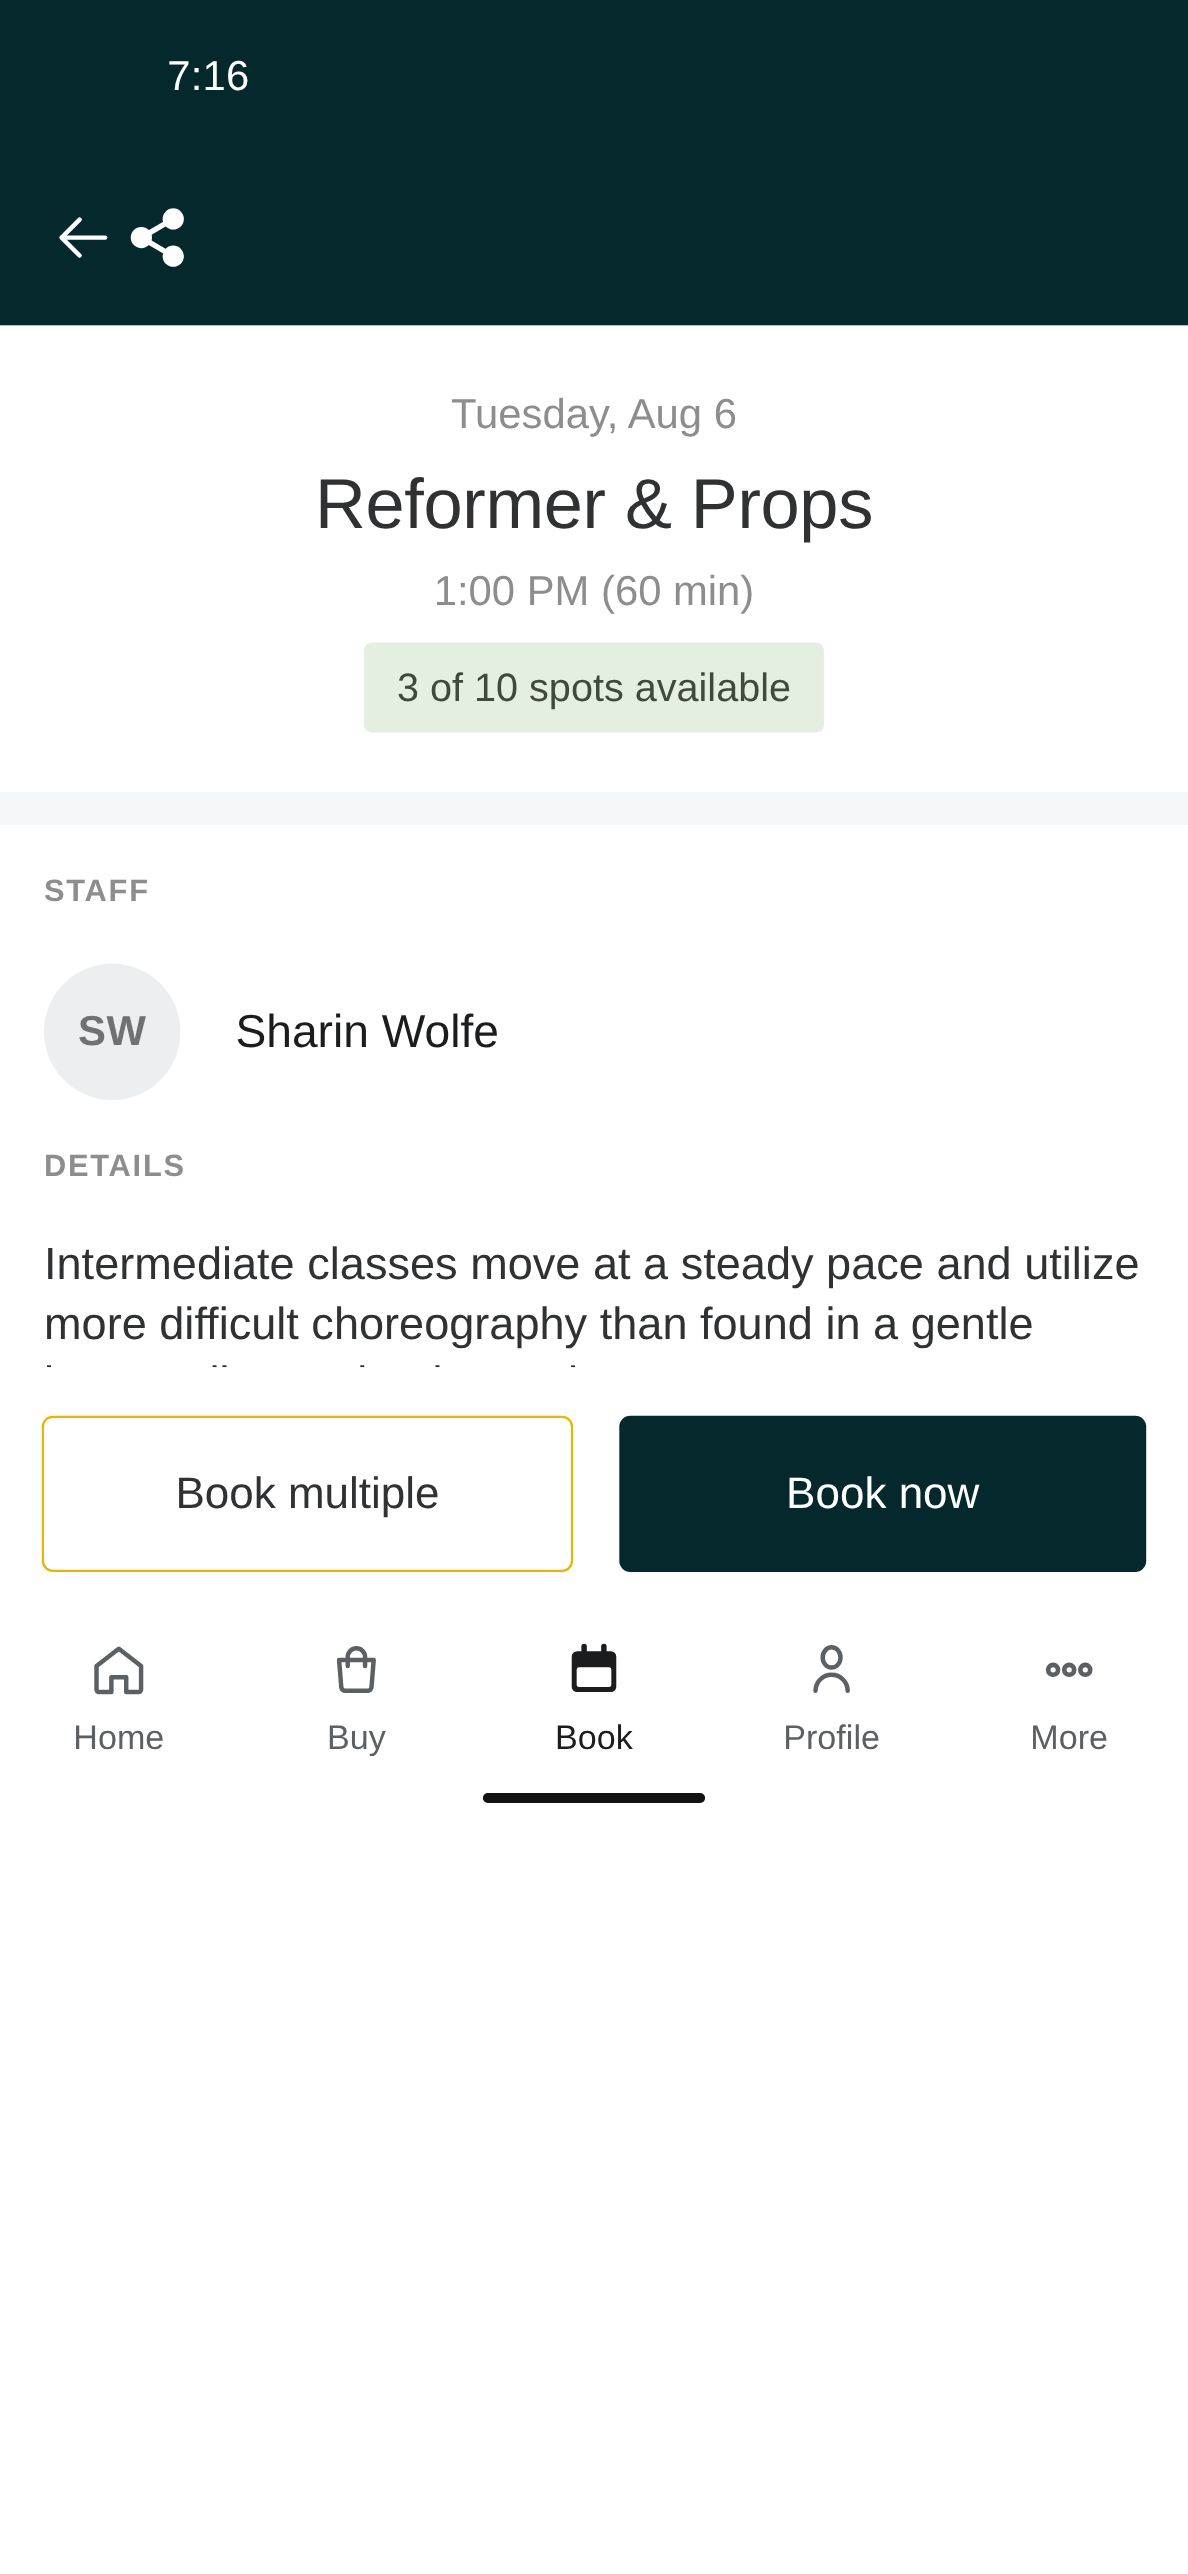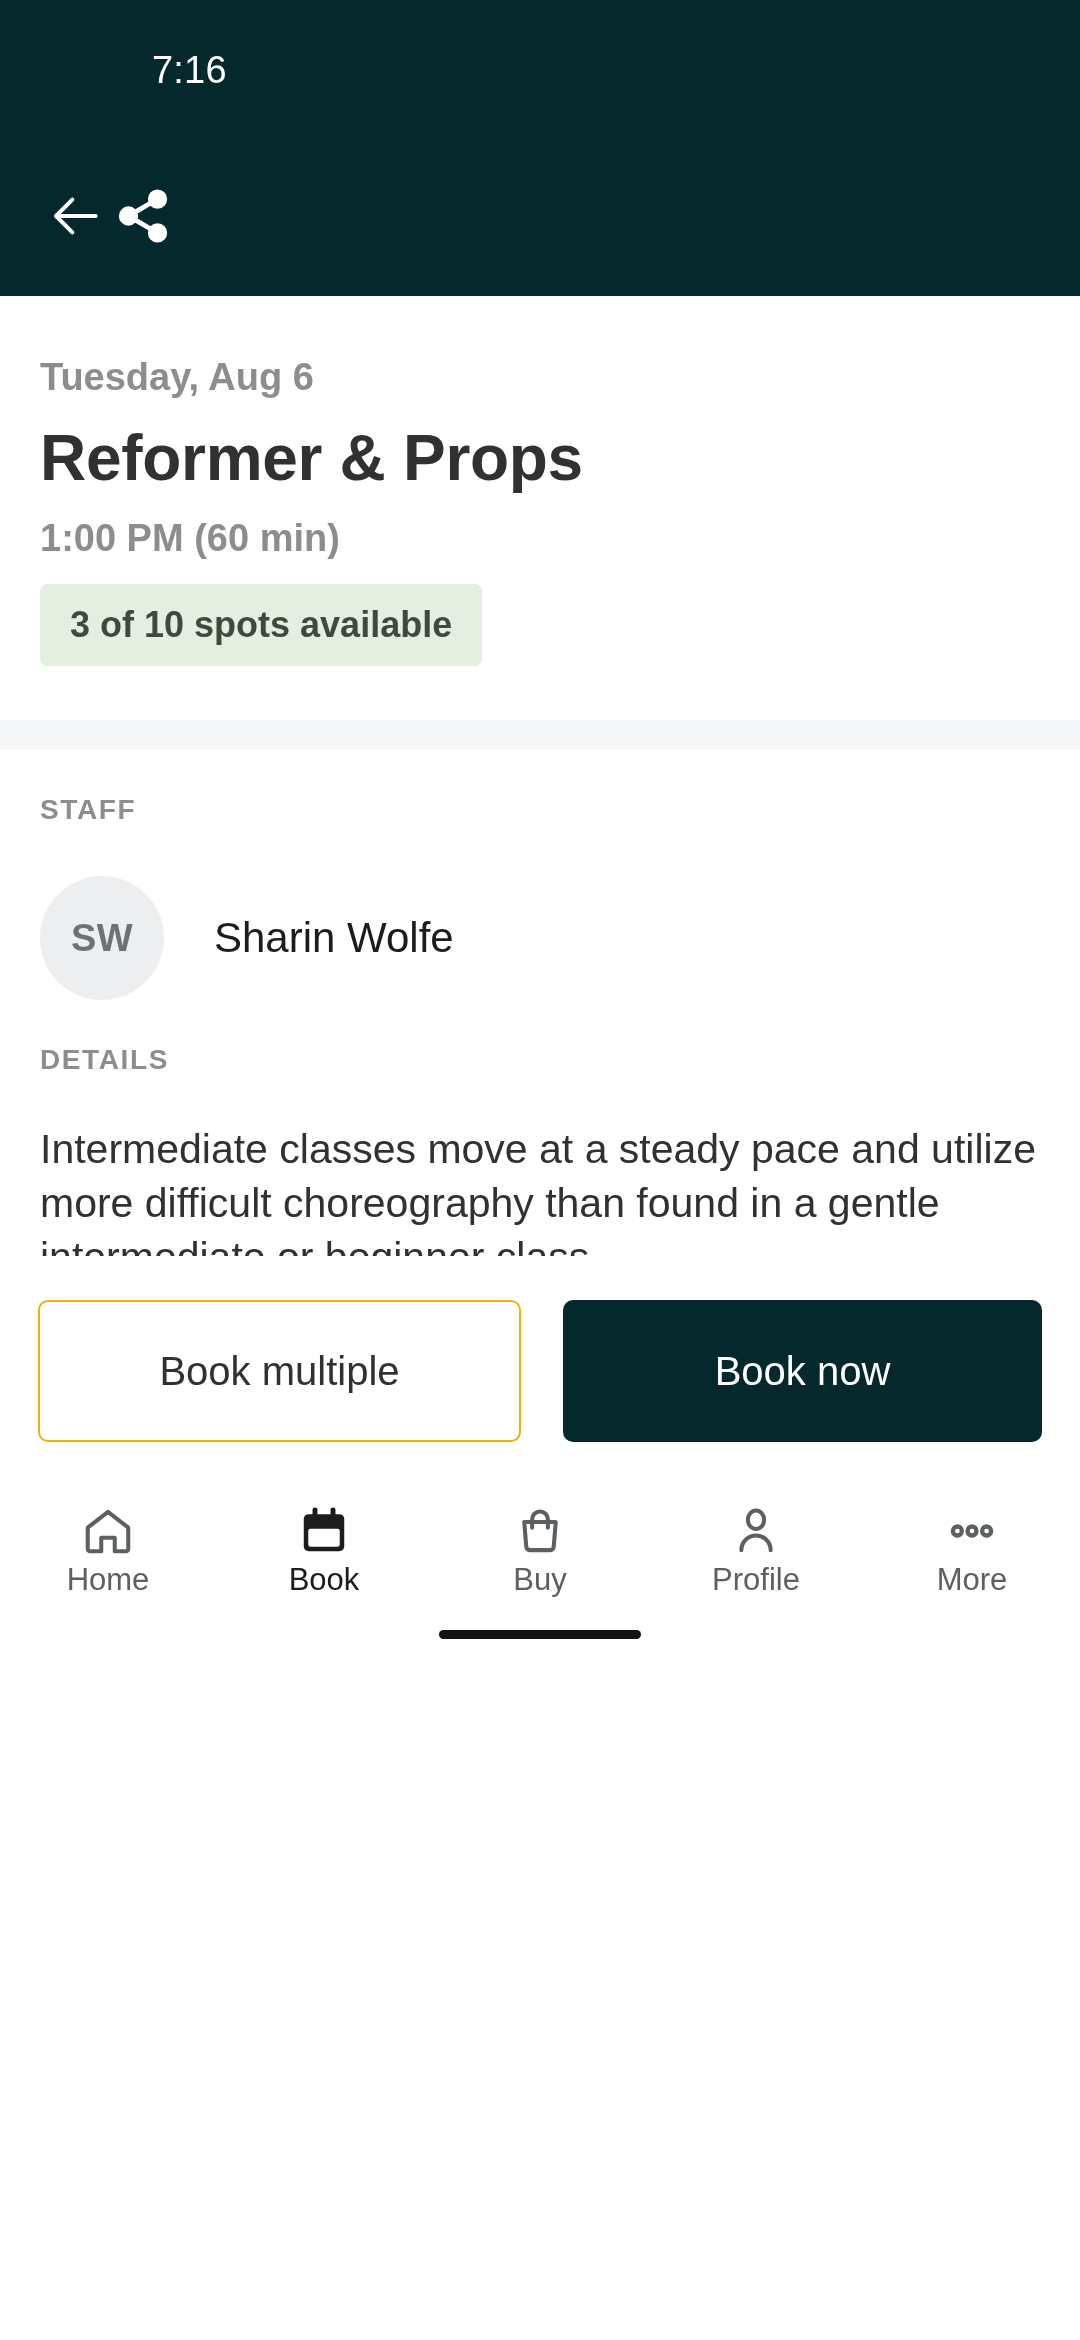--- a/index.html
+++ b/index.html
@@ -56,22 +56,21 @@
     display:flex; align-items:center; justify-content:center;
     flex:0 0 auto;
   }
 
   
   .content { flex:1 1 auto; overflow:hidden; background:#ffffff; }
 
   .class-header {
     background:#ffffff;
     padding:60px 40px 54px;
-    text-align:left;
-    font-weight:bold;
+    text-align:center;
   }
   .class-date {
     font-size:38px;
     color:#8d8d8d;
     margin-bottom:22px;
   }
   .class-name {
     font-size:64px;
     color:#2f3132;
     margin-bottom:22px;
@@ -163,21 +162,21 @@
   .bottomnav {
     background:#ffffff;
     display:flex;
     padding:18px 0 10px;
     flex:0 0 auto;
   }
   .nav-item {
     flex:1 1 0;
     display:flex; flex-direction:column;
     align-items:center;
-    gap:0;
+    gap:13px;
   }
   .nav-icon { height:62px; display:flex; align-items:center; justify-content:center; }
   .nav-label { font-size:31px; color:#5c6063; }
   .nav-item.active .nav-label { color:#1b1c1d; }
 
   .home-indicator-wrap {
     height:52px;
     display:flex; align-items:center; justify-content:center;
     background:#ffffff;
     flex:0 0 auto;
@@ -255,45 +254,45 @@
 
     <div class="nav-item">
       <span class="nav-icon">
         <svg width="54" height="54" viewBox="0 0 24 24" fill="none" stroke="#5c6063" stroke-width="1.8" stroke-linecap="round" stroke-linejoin="round">
           <path d="M3 10.5 12 3.5l9 7V20a1 1 0 0 1-1 1h-5v-6H9v6H4a1 1 0 0 1-1-1z"></path>
         </svg>
       </span>
       <span class="nav-label">Home</span>
     </div>
 
+    <div class="nav-item">
+      <span class="nav-icon">
+        <svg width="54" height="54" viewBox="0 0 24 24" fill="none" stroke="#5c6063" stroke-width="1.8" stroke-linecap="round" stroke-linejoin="round">
+          <path d="M5 8h14l-.9 11a1.6 1.6 0 0 1-1.6 1.5H7.5A1.6 1.6 0 0 1 5.9 19z"></path>
+          <path d="M8.5 10.5V6.8a3.5 3.5 0 0 1 7 0v3.7"></path>
+        </svg>
+      </span>
+      <span class="nav-label">Buy</span>
+    </div>
+
     <div class="nav-item active">
       <span class="nav-icon">
         <svg width="54" height="54" viewBox="0 0 24 24" fill="none">
           <rect x="3" y="4.5" width="18" height="16.5" rx="2.2" fill="#1b1c1d"></rect>
           <rect x="5" y="11" width="14" height="8" rx="1" fill="#ffffff"></rect>
           <line x1="8" y1="2.6" x2="8" y2="6" stroke="#1b1c1d" stroke-width="2.2" stroke-linecap="round"></line>
           <line x1="16" y1="2.6" x2="16" y2="6" stroke="#1b1c1d" stroke-width="2.2" stroke-linecap="round"></line>
         </svg>
       </span>
       <span class="nav-label">Book</span>
     </div>
 
     <div class="nav-item">
       <span class="nav-icon">
         <svg width="54" height="54" viewBox="0 0 24 24" fill="none" stroke="#5c6063" stroke-width="1.8" stroke-linecap="round" stroke-linejoin="round">
-          <path d="M5 8h14l-.9 11a1.6 1.6 0 0 1-1.6 1.5H7.5A1.6 1.6 0 0 1 5.9 19z"></path>
-          <path d="M8.5 10.5V6.8a3.5 3.5 0 0 1 7 0v3.7"></path>
-        </svg>
-      </span>
-      <span class="nav-label">Buy</span>
-    </div>
-
-    <div class="nav-item">
-      <span class="nav-icon">
-        <svg width="54" height="54" viewBox="0 0 24 24" fill="none" stroke="#5c6063" stroke-width="1.8" stroke-linecap="round" stroke-linejoin="round">
           <ellipse cx="12" cy="7" rx="3.6" ry="4.1"></ellipse>
           <path d="M5.5 20.5a6.5 6.5 0 0 1 13 0"></path>
         </svg>
       </span>
       <span class="nav-label">Profile</span>
     </div>
 
     <div class="nav-item">
       <span class="nav-icon">
         <svg width="54" height="54" viewBox="0 0 24 24" fill="none" stroke="#5c6063" stroke-width="1.9">

